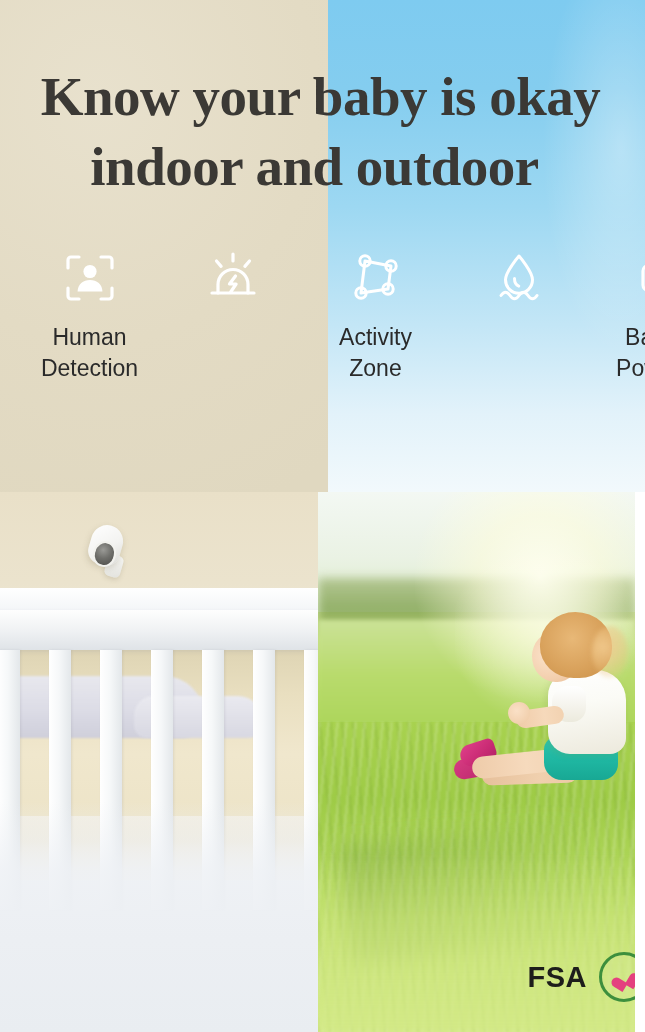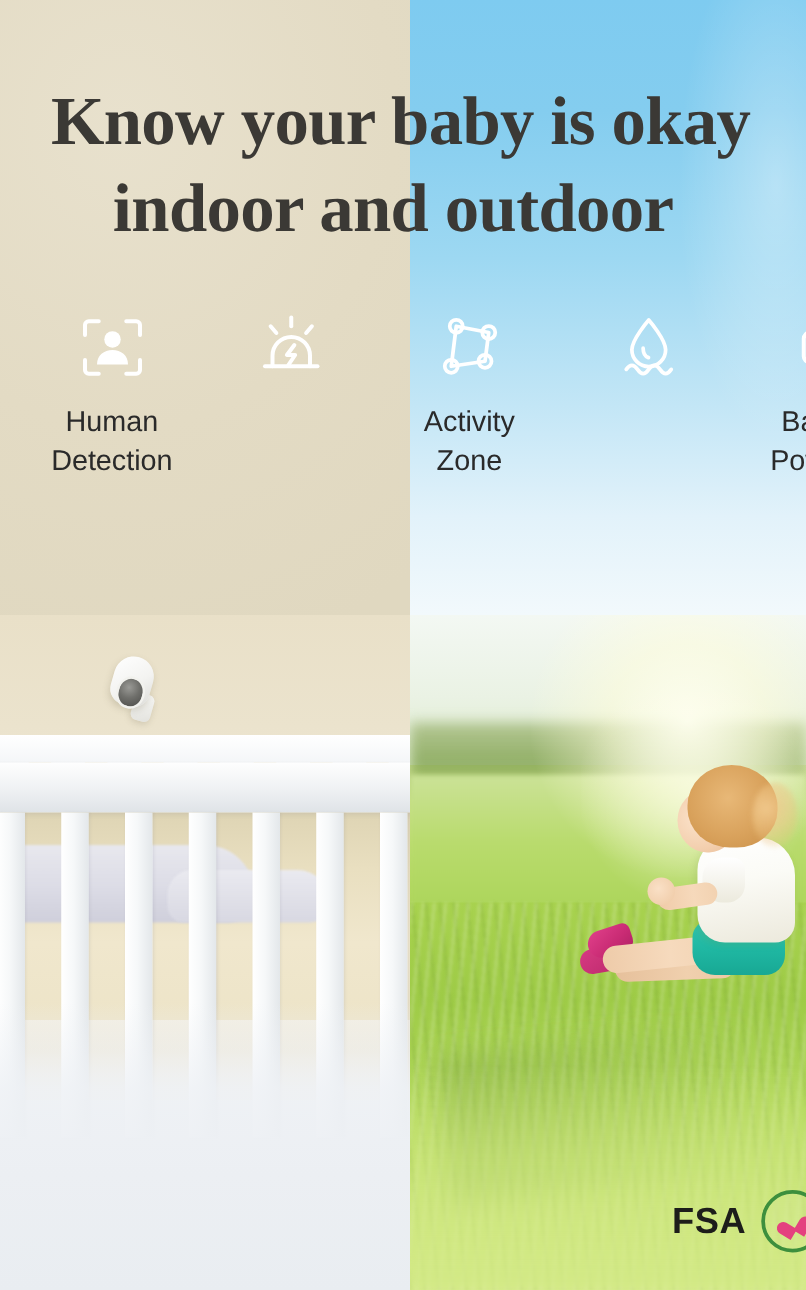--- a/index.html
+++ b/index.html
@@ -229,21 +229,21 @@
   }
   .indoor-fade {
     position: absolute;
     left: 0; bottom: 0; width: 328px; height: 230px;
     background: linear-gradient(180deg, rgba(240,243,246,0) 0%, rgba(238,241,245,0.85) 30%, #eceff3 60%, #e9edf1 100%);
   }
 
   
   .scene-outdoor {
     position: absolute;
-    left: 328px; top: 0;
+    left: 318px; top: 0;
     width: 317px;
     height: 540px;
     overflow: hidden;
     background: linear-gradient(180deg, #eef6ee 0%, #e6f0df 10%, #cfe391 24%, #b4d961 40%, #a5d14f 58%, #b9dc63 78%, #cfe77c 100%);
   }
   .sky-far {
     position: absolute; left: 0; top: 0; width: 317px; height: 120px;
     background: linear-gradient(180deg,#f3f8f3 0%, #eaf2e4 55%, #dcebc9 100%);
   }
   .treeline {

